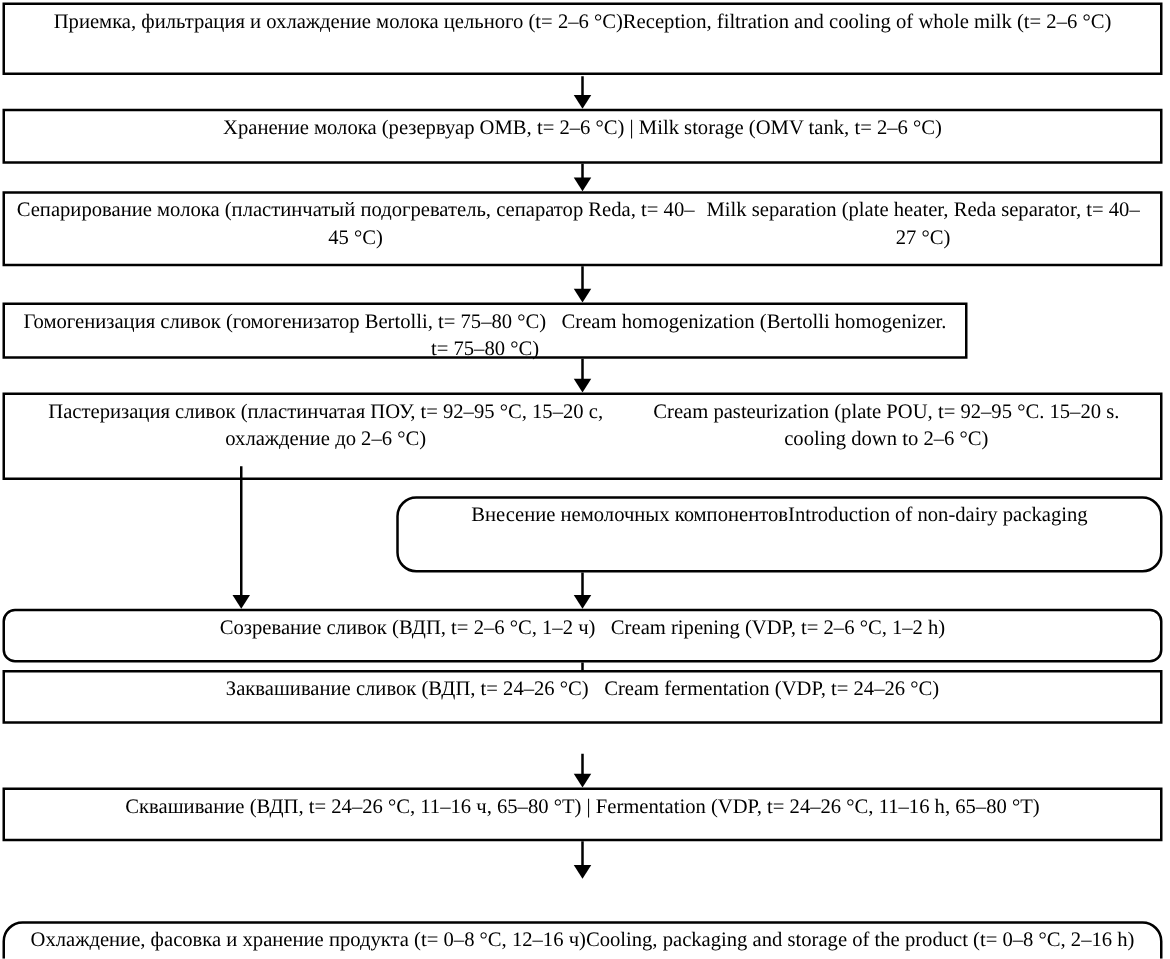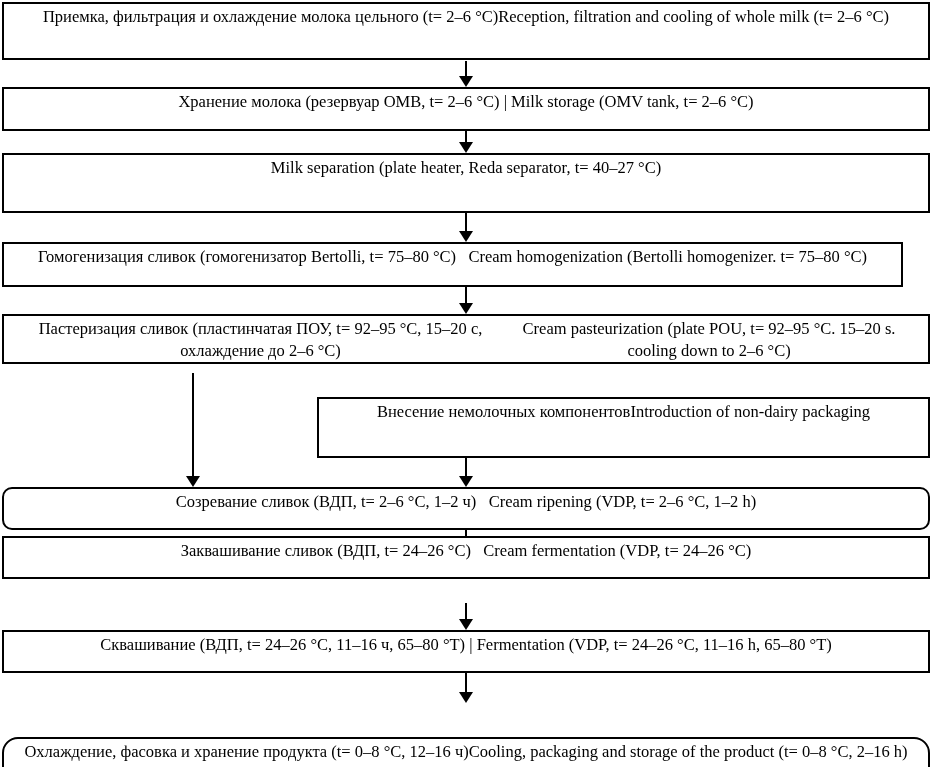--- a/index.html
+++ b/index.html
@@ -73,48 +73,49 @@
   <div class="box" style="left:2px; top:87px; width:928px; height:44px;">
     <div class="line">Хранение молока (резервуар ОМВ, t= 2–6 °С) | Milk storage (OMV tank, t= 2–6 °C)</div>
   </div>
 
   <div class="arrow" style="left:458px; top:131px; height:22px;">
     <span class="stem"></span>
     <span class="head"></span>
   </div>
 
   <div class="box" style="left:2px; top:153px; width:928px; height:60px;">
+    <div class="line">Сепарирование молока (пластинчатый подогреватель, сепаратор Reda, t= 40–45 °С)</div>
     <div class="line">Milk separation (plate heater, Reda separator, t= 40–27 °C)</div>
   </div>
 
   <div class="arrow" style="left:458px; top:213px; height:29px;">
     <span class="stem"></span>
     <span class="head"></span>
   </div>
 
-  <div class="box" style="left:2px; top:242px; width:901px; height:45px;">
+  <div class="box" style="left:2px; top:242px; width:772px; height:45px;">
     <div class="line">Гомогенизация сливок (гомогенизатор Bertolli, t= 75–80 °С)   Cream homogenization (Bertolli homogenizer. t= 75–80 °C)</div>
   </div>
 
   <div class="arrow" style="left:458px; top:287px; height:27px;">
     <span class="stem"></span>
     <span class="head"></span>
   </div>
 
-  <div class="box" style="left:2px; top:314px; width:928px; height:50px;padding-left:19px;">
+  <div class="box" style="left:2px; top:314px; width:928px; height:70px;padding-left:19px;">
     <div class="line">Пастеризация сливок (пластинчатая ПОУ, t= 92–95 °С, 15–20 с, охлаждение до 2–6 °С)</div>
     <div class="line">Cream pasteurization (plate POU, t= 92–95 °C. 15–20 s. cooling down to 2–6 °C)</div>
   </div>
 
   <div class="arrow" style="left:185px; top:373px; height:114px;">
     <span class="stem"></span>
     <span class="head"></span>
   </div>
 
-  <div class="box" style="left:317px; top:397px; width:613px; height:61px;">
+  <div class="box" style="left:317px; top:397px; width:613px; height:61px;border-radius:16px;">
     <div class="line">Внесение немолочных компонентов</div>
     <div class="line">Introduction of non-dairy packaging</div>
   </div>
 
   <div class="arrow" style="left:458px; top:458px; height:29px;">
     <span class="stem"></span>
     <span class="head"></span>
   </div>
 
   <div class="box" style="left:2px; top:487px; width:928px; height:43px;border-radius:10px;">

